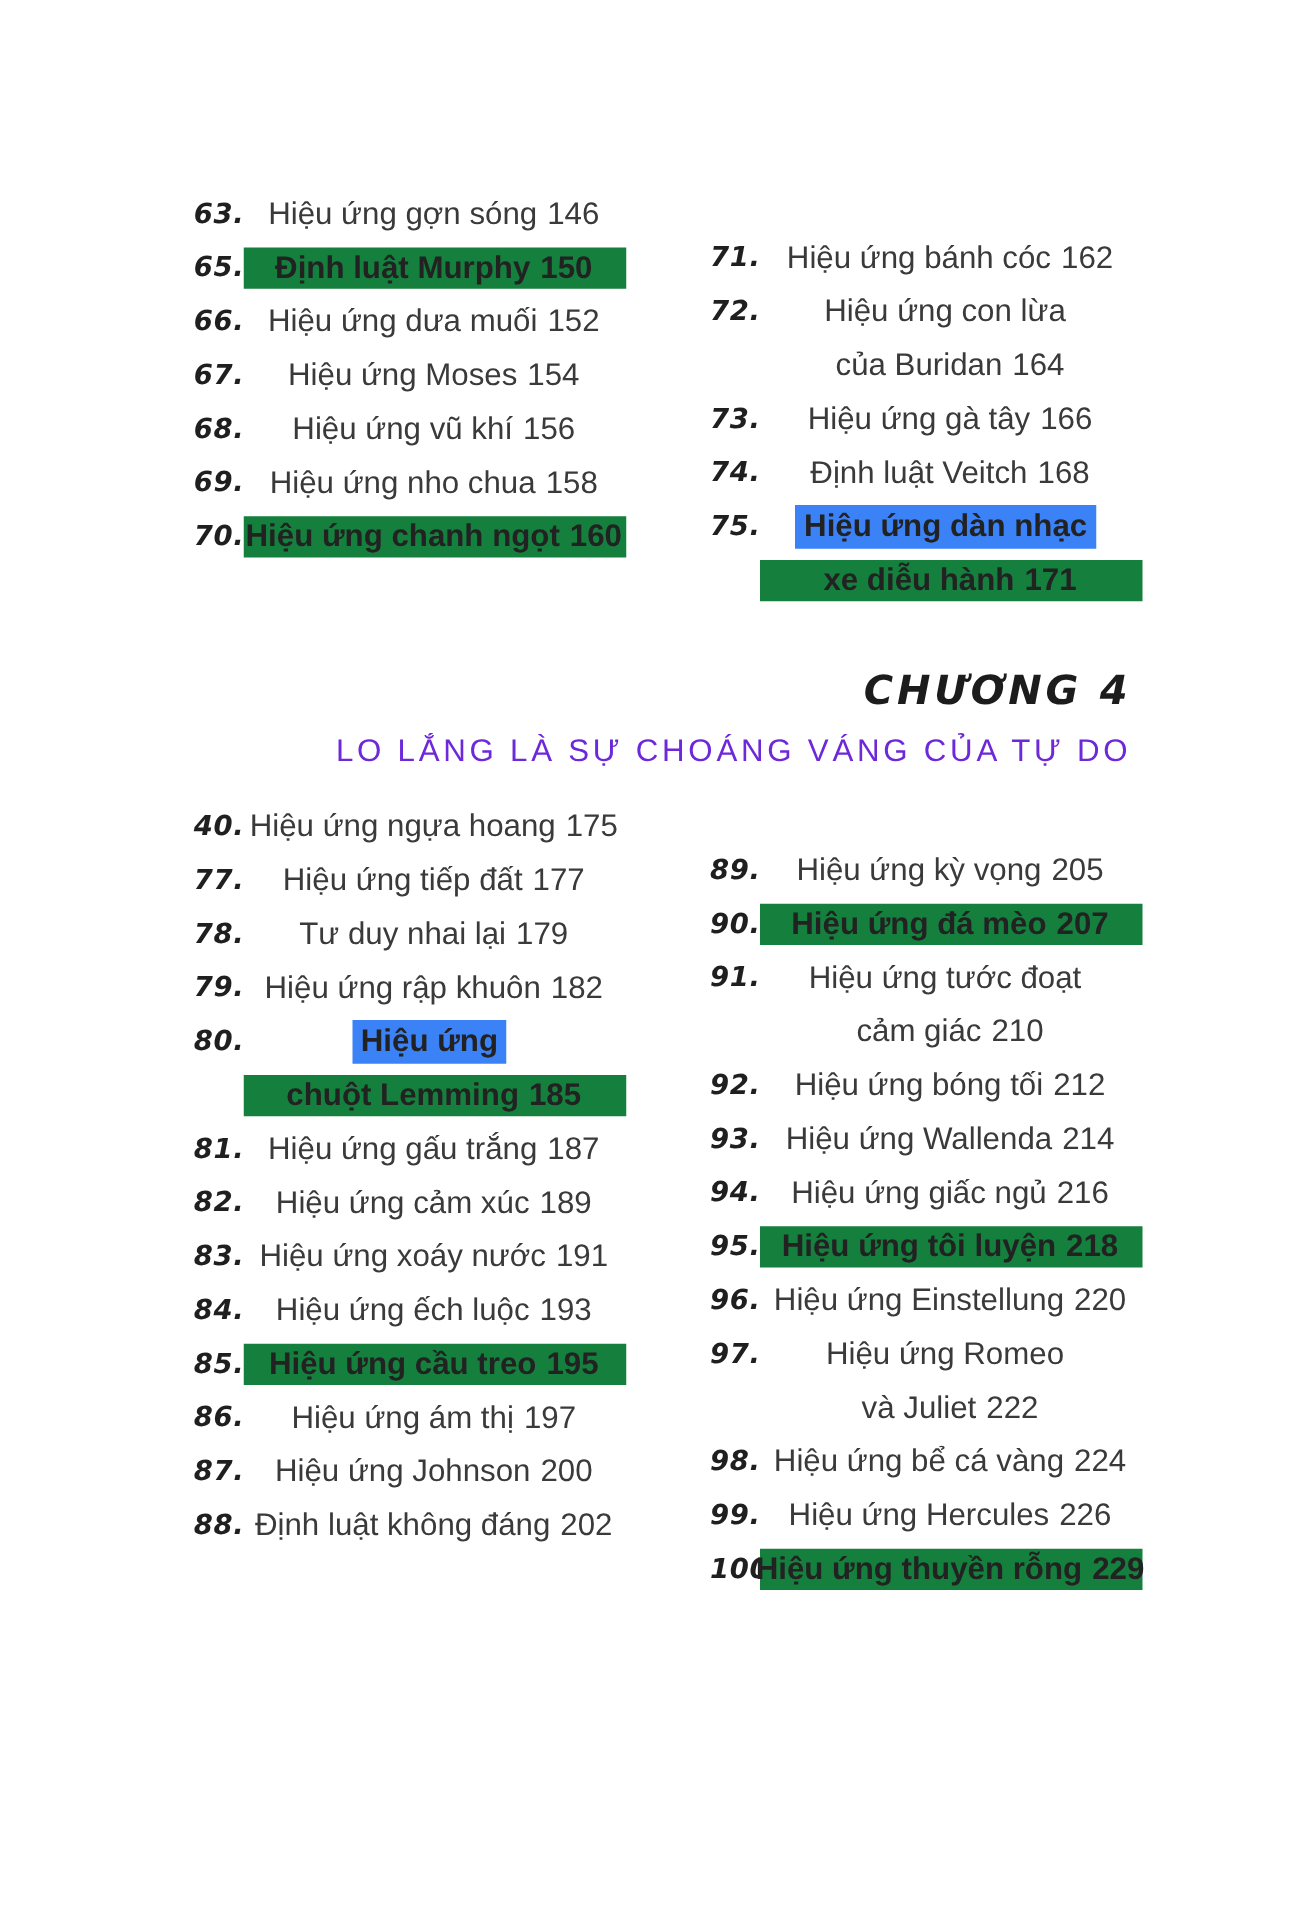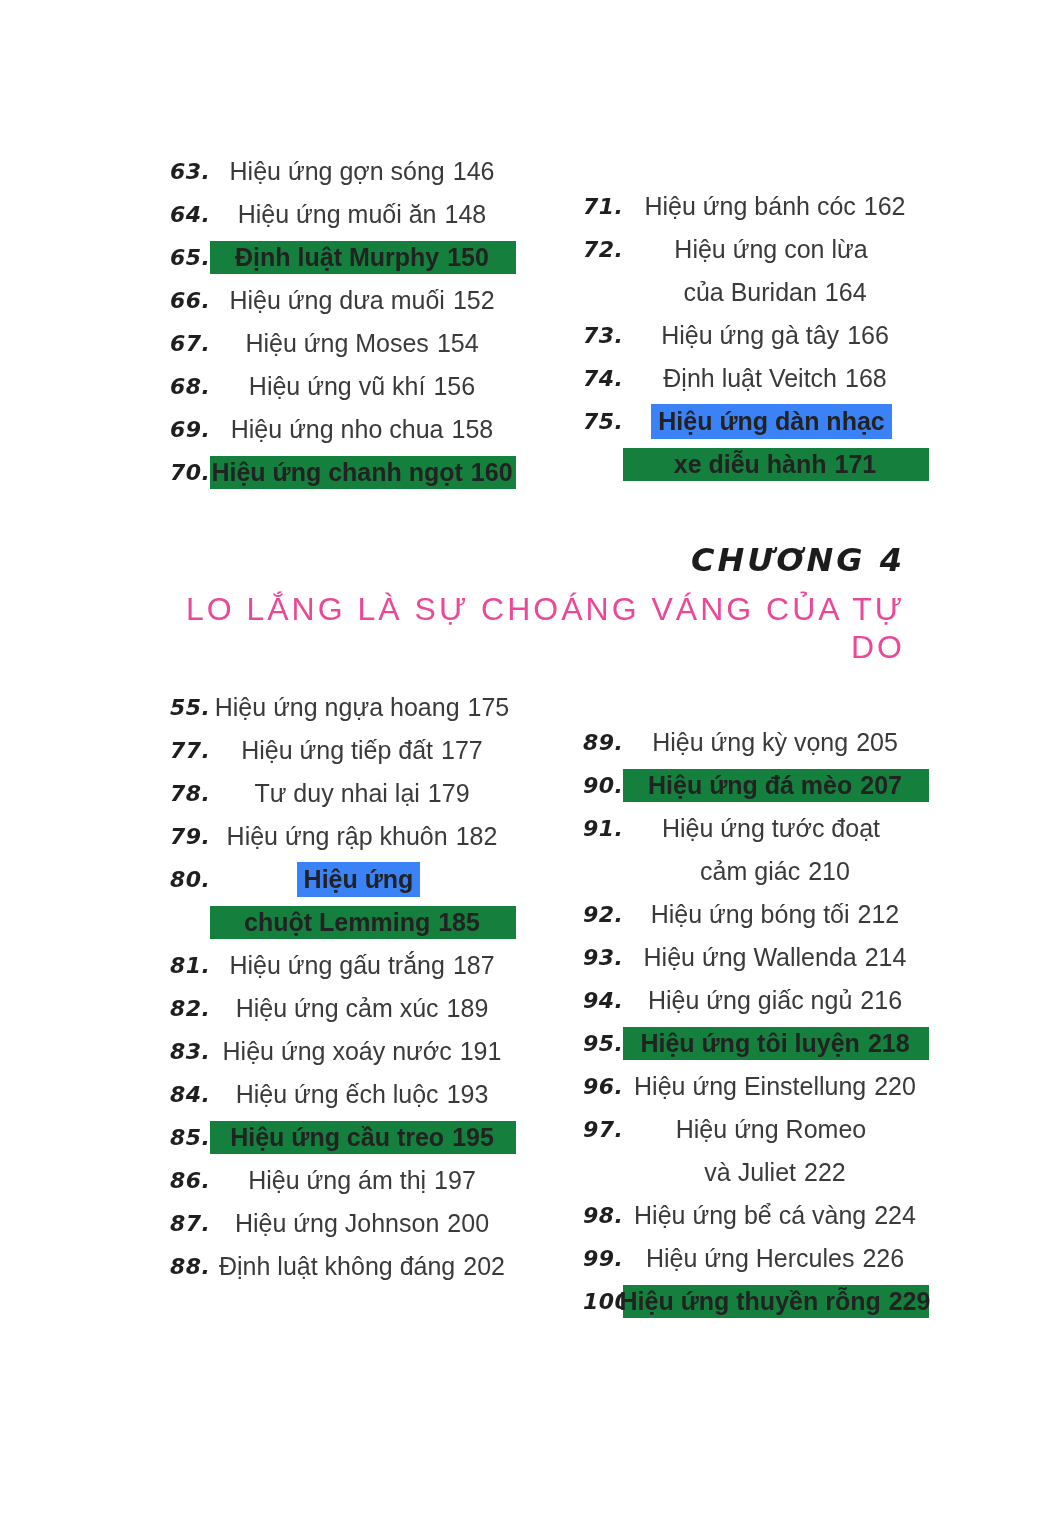--- a/index.html
+++ b/index.html
@@ -7,21 +7,21 @@
     position: relative;
     width: 1048px;
     height: 1528px;
     background: #ffffff;
     font-family: "Liberation Sans", sans-serif;
     color: #3a3a3a;
     overflow: hidden;
   }
   .content { padding: 150px 143px 0 155px; }
   .columns { display: flex; }
-  .col-left { width: 337px; margin-right: 76px; flex: none; margin-left: 15px; }
+  .col-left { width: 337px; margin-right: 76px; flex: none; }
   .col-right { width: 337px; flex: none; margin-top: 35px; }
 
   .entry { display: flex; }
   .num {
     flex: none;
     width: 47px;
     font-family: "DejaVu Sans", sans-serif;
     font-style: italic;
     font-weight: bold;
     font-size: 22px;
@@ -63,24 +63,24 @@
     font-style: italic;
     font-weight: bold;
     font-size: 32px;
     line-height: 44px;
     letter-spacing: 3px;
     color: #1c1c1c;
     margin-top: 11px;
   }
   .chapter-subtitle {
     margin-top: 8px;
-    font-size: 32px;
+    font-size: 25px;
     line-height: 38px;
     letter-spacing: 3px;
-    color: #ec4899;
+    color: #6d28d9;
     font-weight: normal;
   }
 </style>
 </head>
 <body>
 
 <div class="page">
   <div class="content">
 
     <div class="columns">
@@ -89,29 +89,20 @@
         <div class="entry">
           <span class="num">63.</span>
           <div class="lines">
               <div class="line">
             <span class="title">Hiệu ứng gợn sóng</span>
             <span class="page-num">146</span>
           </div>
             </div>
         </div>
 
-        <div class="entry">
-          <span class="num">64.</span>
-          <div class="lines">
-              <div class="line">
-            <span class="title">Hiệu ứng muối ăn</span>
-            <span class="page-num">148</span>
-          </div>
-            </div>
-        </div>
 
         <div class="entry bold">
           <span class="num">65.</span>
           <div class="lines">
               <div class="line hl-full">
             <span class="title">Định luật Murphy</span>
             <span class="page-num">150</span>
           </div>
             </div>
         </div>
@@ -231,21 +222,21 @@
 
     <div class="chapter">
       <div class="chapter-title">CHƯƠNG 4</div>
       <div class="chapter-subtitle">LO LẮNG LÀ SỰ CHOÁNG VÁNG CỦA TỰ DO</div>
     </div>
 
     <div class="columns">
       <div class="col-left">
 
         <div class="entry">
-          <span class="num">55.</span>
+          <span class="num">40.</span>
           <div class="lines">
               <div class="line">
             <span class="title">Hiệu ứng ngựa hoang</span>
             <span class="page-num">175</span>
           </div>
             </div>
         </div>
 
         <div class="entry">
           <span class="num">77.</span>

